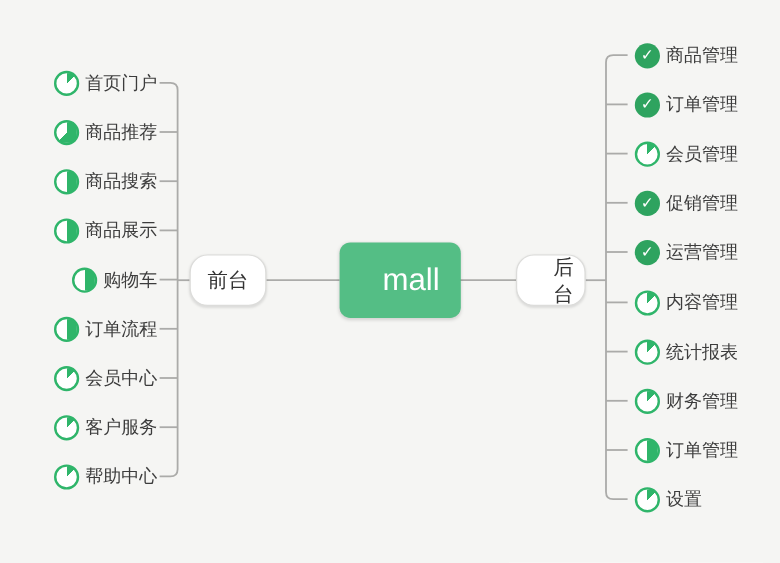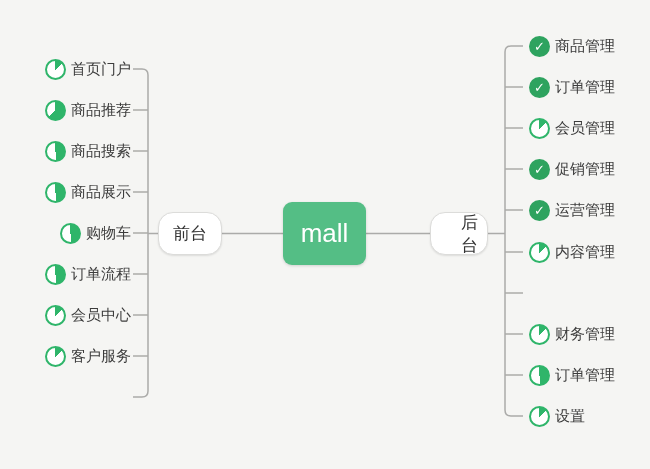--- a/index.html
+++ b/index.html
@@ -15,20 +15,21 @@
 
   .root-node {
     position: absolute; left: 283px; top: 202px;
     width: 83px; height: 63px;
     background: #54be85;
     border-radius: 9px;
     color: #ffffff; font-size: 26px;
     display: flex; align-items: center; justify-content: center;
     box-shadow: 0 1px 3px rgba(0,0,0,.15);
     cursor: default;
+    padding-left: 18px;
   }
   .branch-node {
     position: absolute; top: 212px; height: 43px;
     background: #ffffff;
     border: 1px solid #dcdcda;
     border-radius: 15px;
     box-sizing: border-box;
     color: #333333; font-size: 17px;
     display: flex; align-items: center; justify-content: center;
     box-shadow: 0 1px 2px rgba(0,0,0,.10);
@@ -129,20 +130,24 @@
     <span class="lbl">订单流程</span>
   </div>
   <div class="row left" style="top:343px">
     <span class="pie" style="background: conic-gradient(rgb(47, 181, 106) 12.5%, rgb(255, 255, 255) 12.5%, rgb(255, 255, 255) 100%);"></span>
     <span class="lbl">客户服务</span>
   </div>
   <div class="row left" style="top:302px">
     <span class="pie" style="background: conic-gradient(rgb(47, 181, 106) 12.5%, rgb(255, 255, 255) 12.5%, rgb(255, 255, 255) 100%);"></span>
     <span class="lbl">会员中心</span>
   </div>
+  <div class="row left" style="top:384px">
+    <span class="pie" style="background: conic-gradient(rgb(47, 181, 106) 12.5%, rgb(255, 255, 255) 12.5%, rgb(255, 255, 255) 100%);"></span>
+    <span class="lbl">帮助中心</span>
+  </div>
 
   <div class="row right" style="top:33px">
     <span class="check"></span>
     <span class="lbl">商品管理</span>
   </div>
   <div class="row right" style="top:74px">
     <span class="check"></span>
     <span class="lbl">订单管理</span>
   </div>
   <div class="row right" style="top:115px">
@@ -154,20 +159,24 @@
     <span class="lbl">促销管理</span>
   </div>
   <div class="row right" style="top:197px">
     <span class="check"></span>
     <span class="lbl">运营管理</span>
   </div>
   <div class="row right" style="top:239px">
     <span class="pie" style="background: conic-gradient(rgb(47, 181, 106) 12.5%, rgb(255, 255, 255) 12.5%, rgb(255, 255, 255) 100%);"></span>
     <span class="lbl">内容管理</span>
   </div>
+  <div class="row right" style="top:280px">
+    <span class="pie" style="background: conic-gradient(rgb(47, 181, 106) 12.5%, rgb(255, 255, 255) 12.5%, rgb(255, 255, 255) 100%);"></span>
+    <span class="lbl">统计报表</span>
+  </div>
   <div class="row right" style="top:321px">
     <span class="pie" style="background: conic-gradient(rgb(47, 181, 106) 12.5%, rgb(255, 255, 255) 12.5%, rgb(255, 255, 255) 100%);"></span>
     <span class="lbl">财务管理</span>
   </div>
   <div class="row right" style="top:362px">
     <span class="pie" style="background: conic-gradient(rgb(47, 181, 106) 50%, rgb(255, 255, 255) 50%, rgb(255, 255, 255) 100%);"></span>
     <span class="lbl">订单管理</span>
   </div>
   <div class="row right" style="top:403px">
     <span class="pie" style="background: conic-gradient(rgb(47, 181, 106) 12.5%, rgb(255, 255, 255) 12.5%, rgb(255, 255, 255) 100%);"></span>

